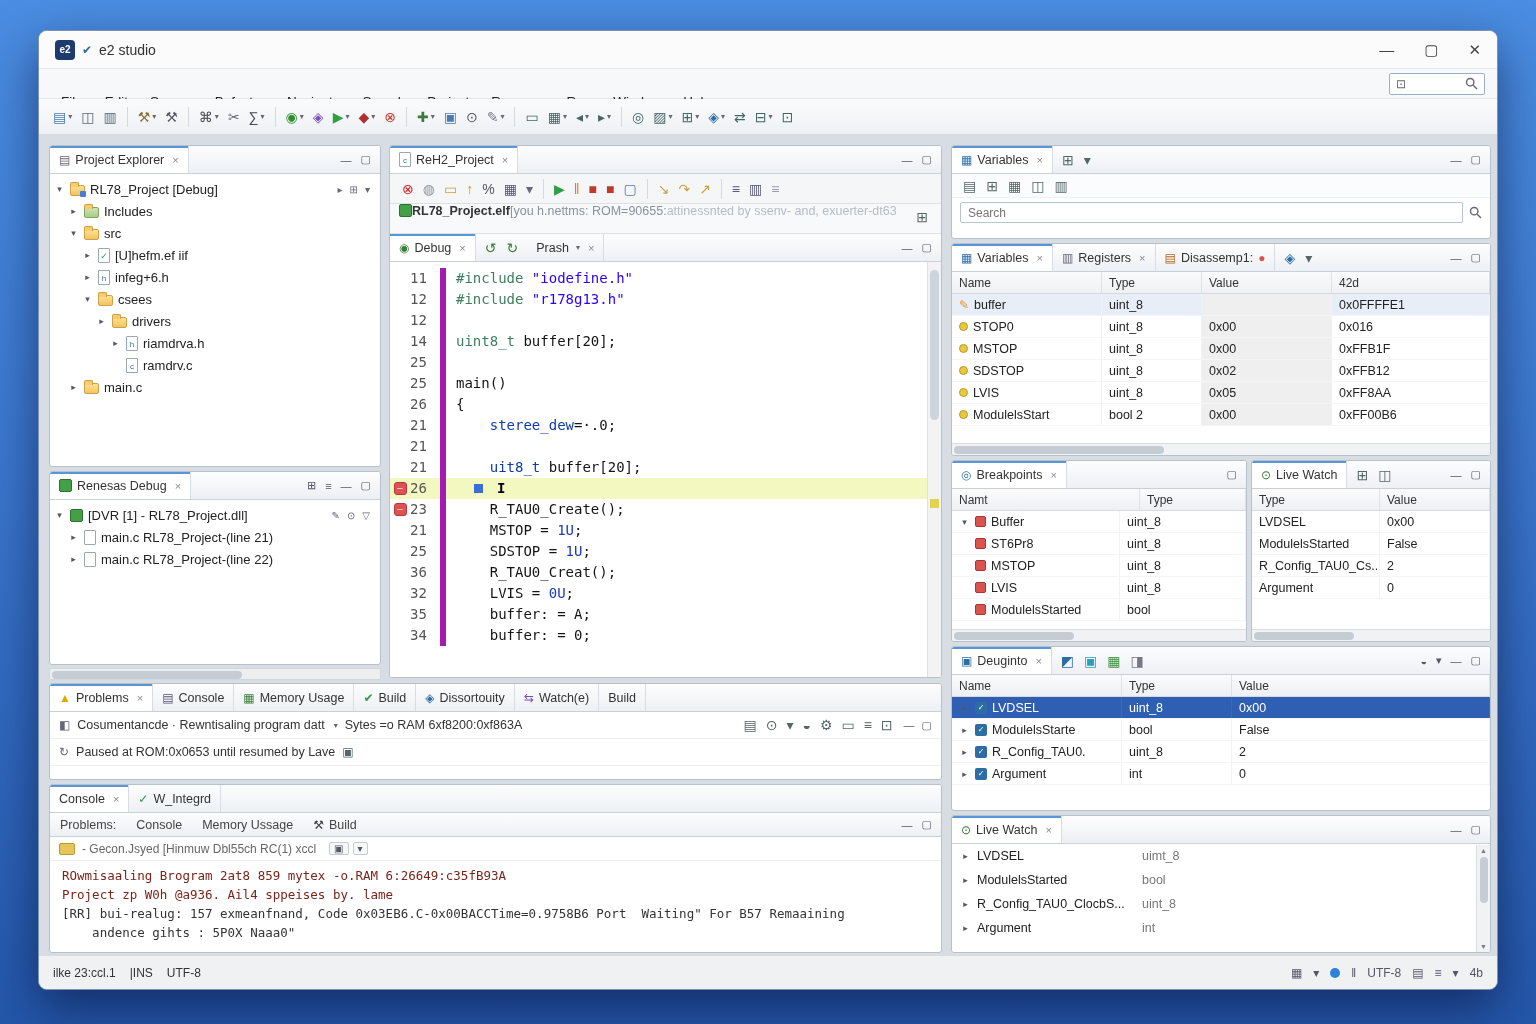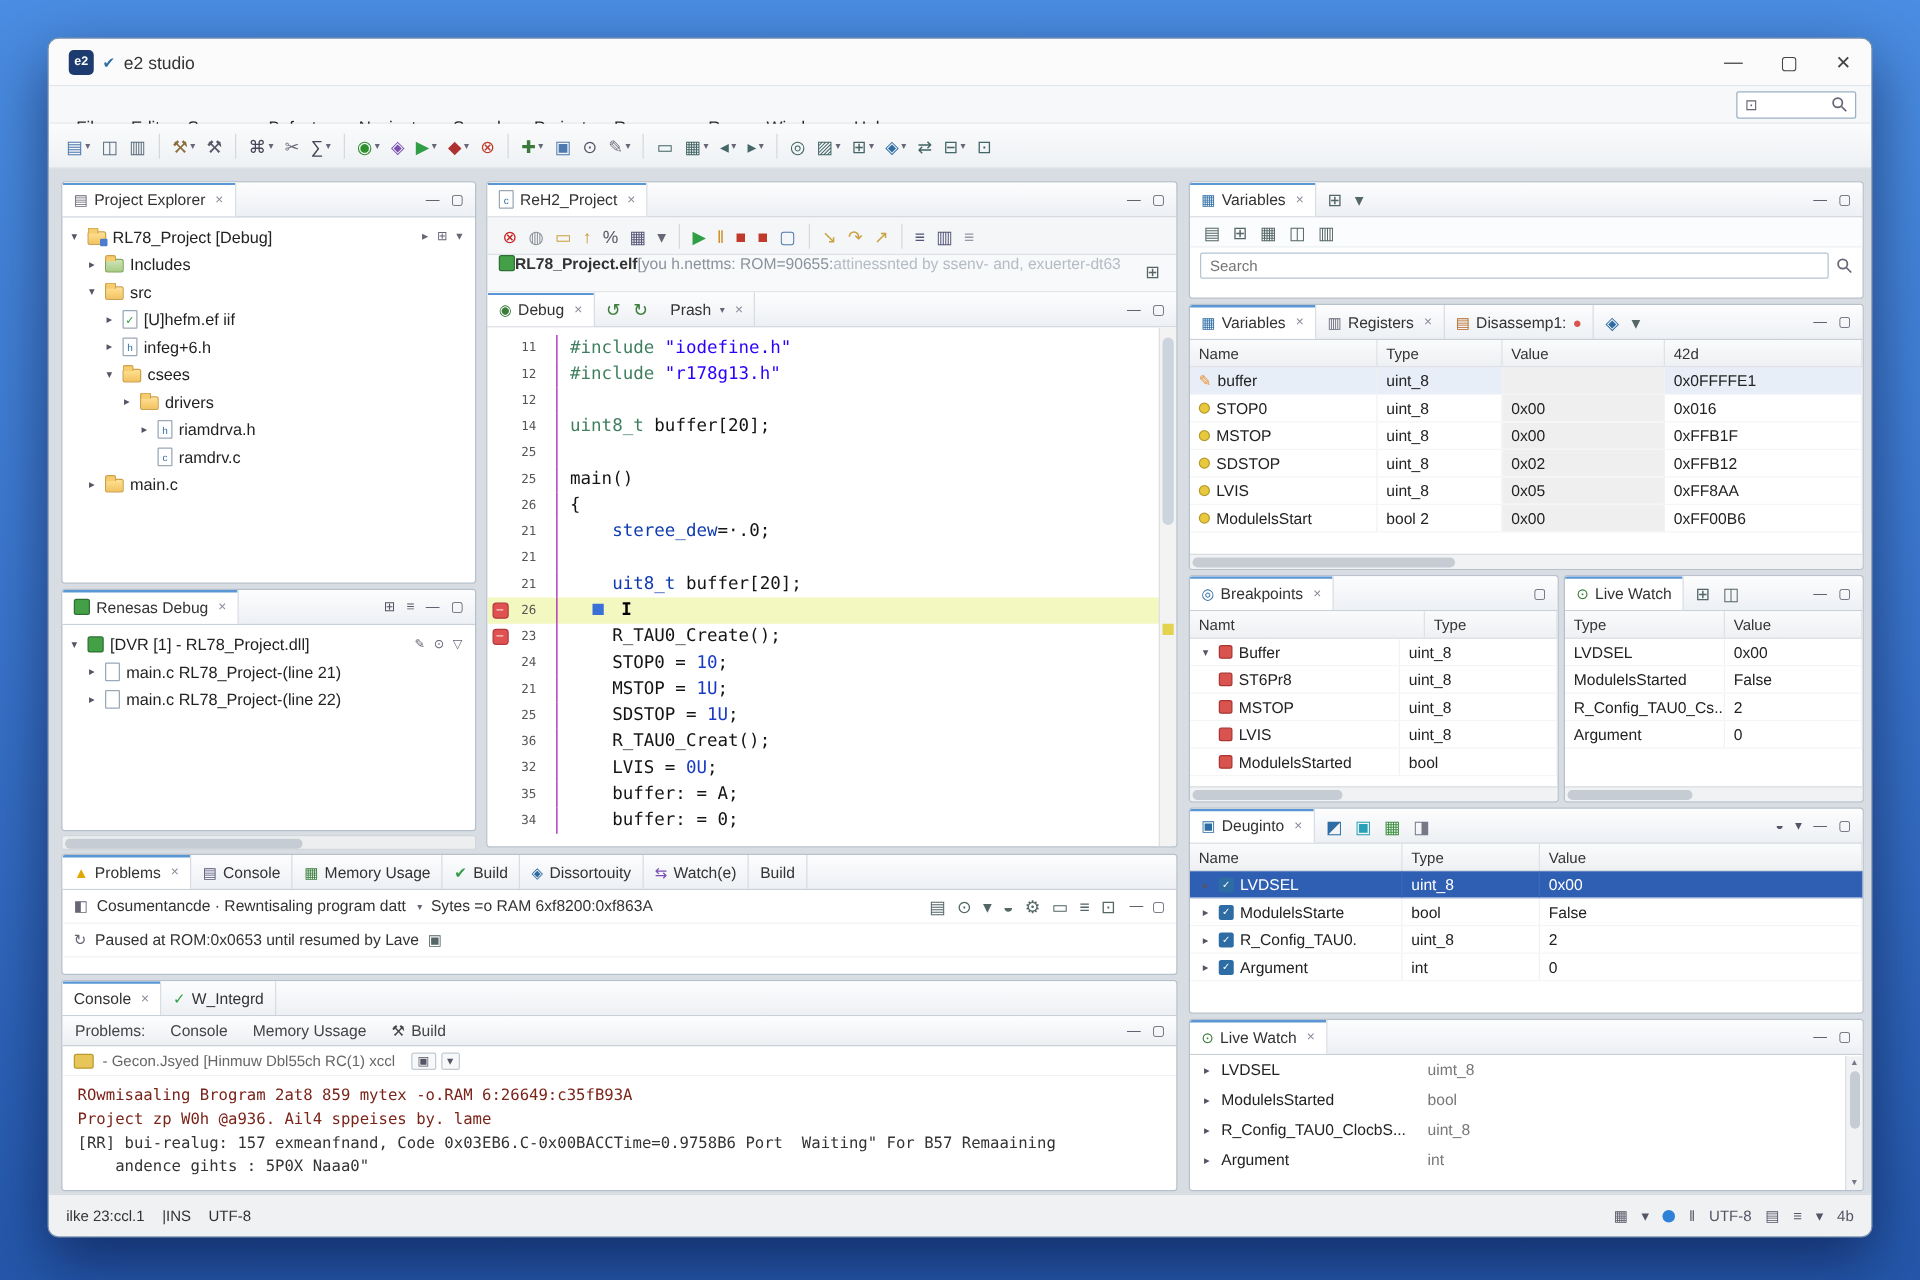--- a/index.html
+++ b/index.html
@@ -79,22 +79,22 @@
   .elf-name { font-weight:bold; color:#333; }
   .elf-info { color:#8a929c; }
   .elf-info2 { color:#b5bcc4; }
   .elf-icons { margin-left:auto; display:flex; gap:2px; color:#566; }
   .code-editor { flex:1; position:relative; background:#fff; overflow:hidden; padding-top:6px; }
   .codeline { display:flex; height:21px; line-height:21px; font-family:"DejaVu Sans Mono",monospace; font-size:14px; }
   .curline { background:#f3f7c0; }
   .cl-margin { width:20px; display:flex; align-items:center; justify-content:center; flex:none; }
   .bpmark { width:13px; height:13px; background:#e05252; border:1px solid #b23b3b; border-radius:3px;
     color:#fff; font-size:9px; line-height:11px; text-align:center; }
-  .cl-num { width:36px; padding-right:9px; text-align:center; color:#555; flex:none; font-size:10px;
-    border-right:1px solid #a21caf; }
+  .cl-num { width:36px; padding-right:9px; text-align:left; color:#555; flex:none; font-size:14px;
+    border-right:6px solid #a21caf; }
   .cl-code { padding-left:10px; white-space:pre; }
   .cl-code span { white-space:pre; }
   .tok-pp { color:#3f7f5f; }
   .tok-str { color:#2a00ff; }
   .tok-num { color:#1a3bc4; }
   .tok-pln { color:#141414; }
   .tok-id { color:#0f3bb0; }
   .tok-cursor { color:#000; font-weight:bold; }
   .bluebox { display:inline-block; width:9px; height:9px; background:#3a6fd8; margin:0 14px 0 18px; }
   .evscroll { position:absolute; top:0; right:0; bottom:0; width:14px; background:#f3f3f3; border-left:1px solid #e0e0e0; }
@@ -584,25 +584,20 @@
               </div>
               <div class="codeline">
                 <span class="cl-margin">
                   <span class="bpmark">–</span>
                 </span>
                 <span class="cl-num">23</span>
                 <span class="cl-code"><span class="tok-pln">    R_TAU0_Create();</span></span>
               </div>
               <div class="codeline">
                 <span class="cl-margin"></span>
-                <span class="cl-num">24</span>
-                <span class="cl-code"><span class="tok-pln">    STOP0 = </span><span class="tok-num">10</span><span class="tok-pln">;</span></span>
-              </div>
-              <div class="codeline">
-                <span class="cl-margin"></span>
                 <span class="cl-num">21</span>
                 <span class="cl-code"><span class="tok-pln">    MSTOP = </span><span class="tok-num">1U</span><span class="tok-pln">;</span></span>
               </div>
               <div class="codeline">
                 <span class="cl-margin"></span>
                 <span class="cl-num">25</span>
                 <span class="cl-code"><span class="tok-pln">    SDSTOP = </span><span class="tok-num">1U</span><span class="tok-pln">;</span></span>
               </div>
               <div class="codeline">
                 <span class="cl-margin"></span>

